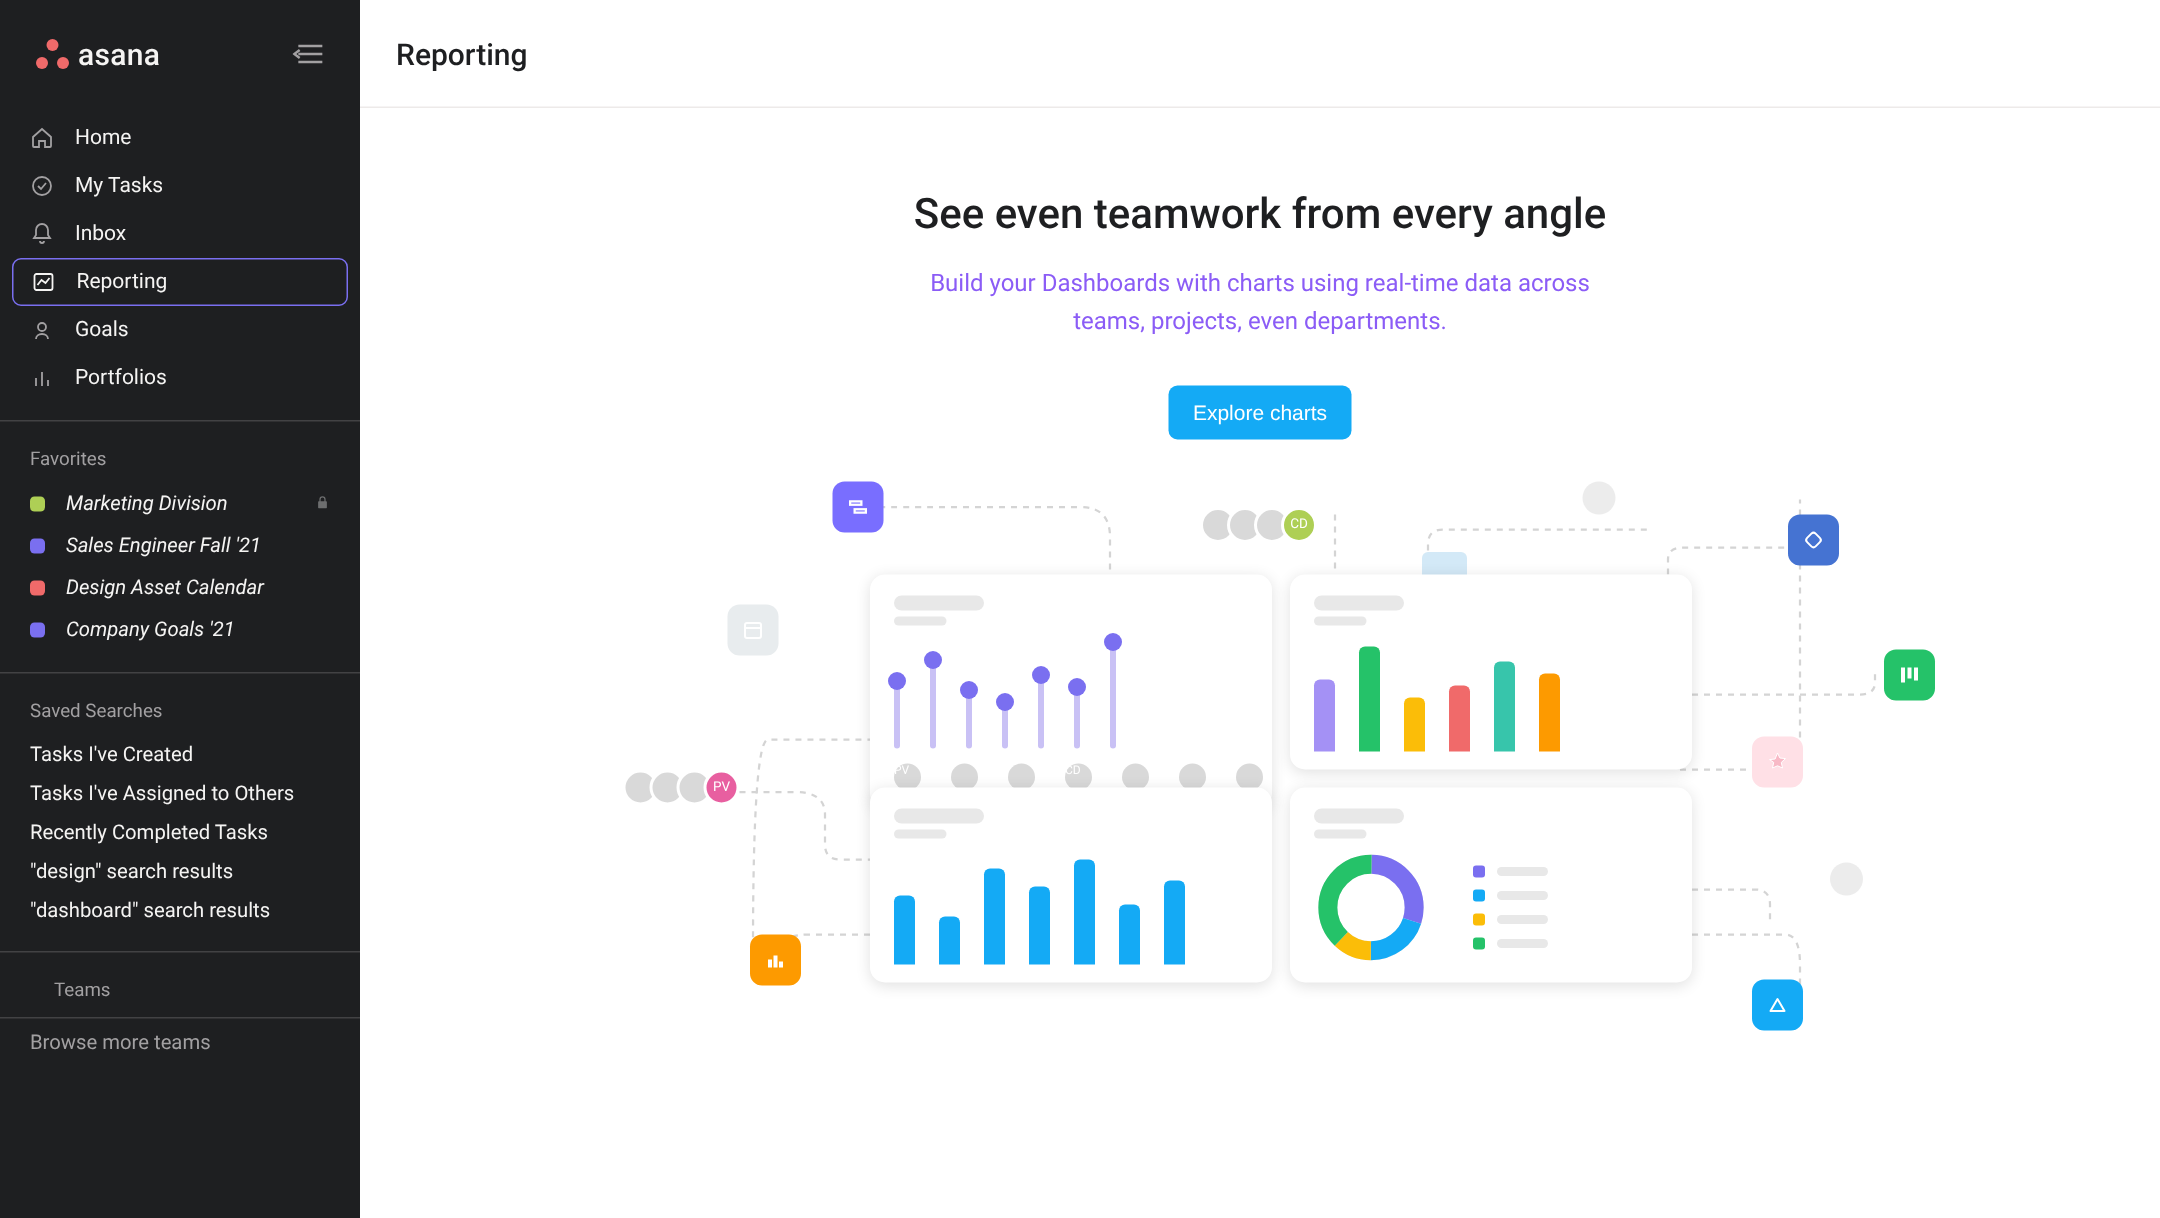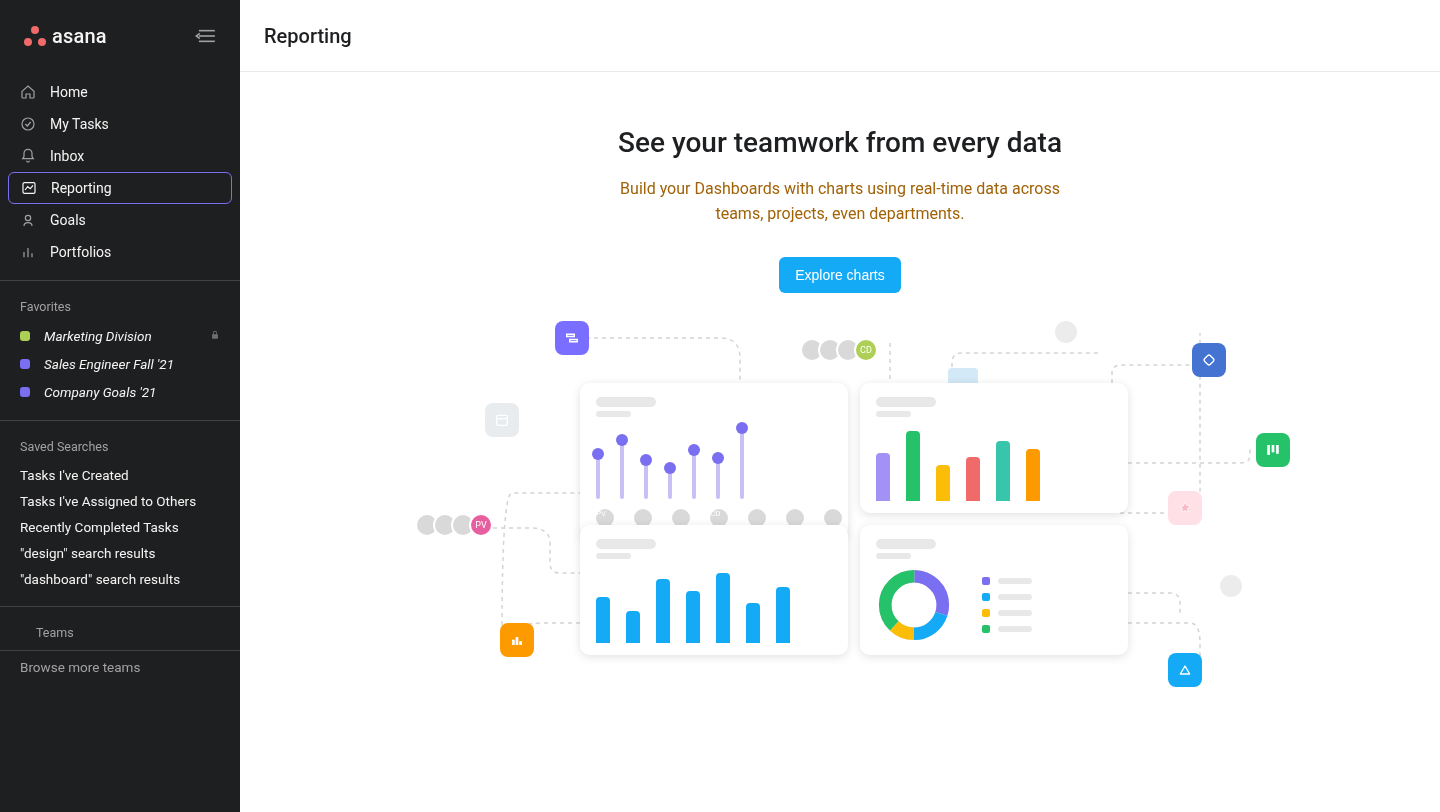--- a/index.html
+++ b/index.html
@@ -118,21 +118,21 @@
   }
 
   .hero {
     flex:1; overflow:auto; padding: 54px 24px 0;
     display:flex; flex-direction:column; align-items:center;
   }
   .hero h1 {
     font-size:28px; font-weight:500; color:#1e1f21; margin-bottom:18px;
   }
   .hero p {
-    font-size:16px; color:#a16207; text-align:center; line-height:1.55;
+    font-size:16px; color:#8b5cf6; text-align:center; line-height:1.55;
     max-width:480px; margin-bottom:30px;
   }
   .cta-btn {
     background:#14aaf5; color:#fff; border:none; border-radius:6px;
     height:36px; padding:0 16px; font-size:14px; cursor:pointer;
   }
 
   
   .illus-wrap {
     position:relative; width:880px; height:400px; margin-top:20px;
@@ -279,20 +279,24 @@
           <svg width="10" height="10" viewBox="0 0 24 24" fill="currentColor">
               <path d="M7 10V7a5 5 0 0 1 10 0v3h1a1 1 0 0 1 1 1v9a1 1 0 0 1-1 1H6a1 1 0 0 1-1-1v-9a1 1 0 0 1 1-1zM9 7v3h6V7a3 3 0 0 0-6 0z"></path>
             </svg>
         </span>
       </div>
       <div class="fav-item">
         <span class="fav-dot" style="background:#7a6ff0"></span>
         <span>Sales Engineer Fall '21</span>
       </div>
       <div class="fav-item">
+        <span class="fav-dot" style="background:#f06a6a"></span>
+        <span>Design Asset Calendar</span>
+      </div>
+      <div class="fav-item">
         <span class="fav-dot" style="background:#7a6ff0"></span>
         <span>Company Goals '21</span>
       </div>
     </div>
 
     <div style="height:14px"></div>
     <div class="sidebar-divider"></div>
 
     <div class="section-header">Saved Searches</div>
     <div>
@@ -309,21 +313,21 @@
     <div class="sidebar-divider"></div>
     <div class="browse-teams">Browse more teams</div>
   </aside>
 
   <main class="main">
     <div class="topbar">
       <div class="page-title">Reporting</div>
     </div>
 
     <div class="hero">
-      <h1>See your teamwork from every data</h1>
+      <h1>See even teamwork from every angle</h1>
       <p>Build your Dashboards with charts using real-time data across teams, projects, even departments.</p>
       <button class="cta-btn">Explore charts</button>
 
       <div class="illus-wrap">
         <svg class="connectors" viewBox="0 0 880 400" fill="none" stroke="#d4d4d4" stroke-width="1.5" stroke-dasharray="4 4">
           <path d="M170 25 Q200 25 220 25 L320 25 Q340 25 340 45 L340 70"></path>
           <path d="M490 30 L490 70"></path>
           <path d="M552 70 L552 50 Q552 40 562 40 L700 40"></path>
           <path d="M712 70 L712 60 Q712 52 722 52 L790 52 Q800 52 800 42 L800 20"></path>
           <path d="M102 320 Q102 180 112 180 L180 180"></path>

